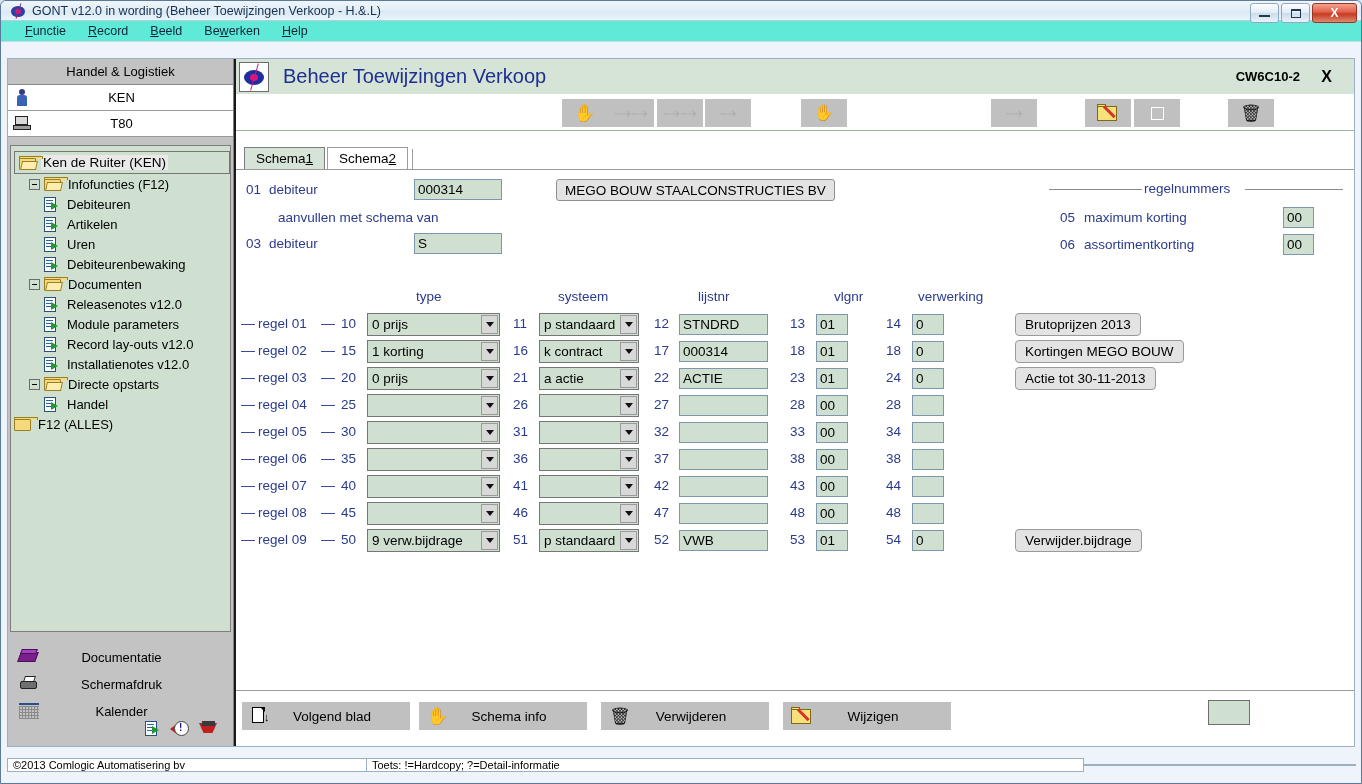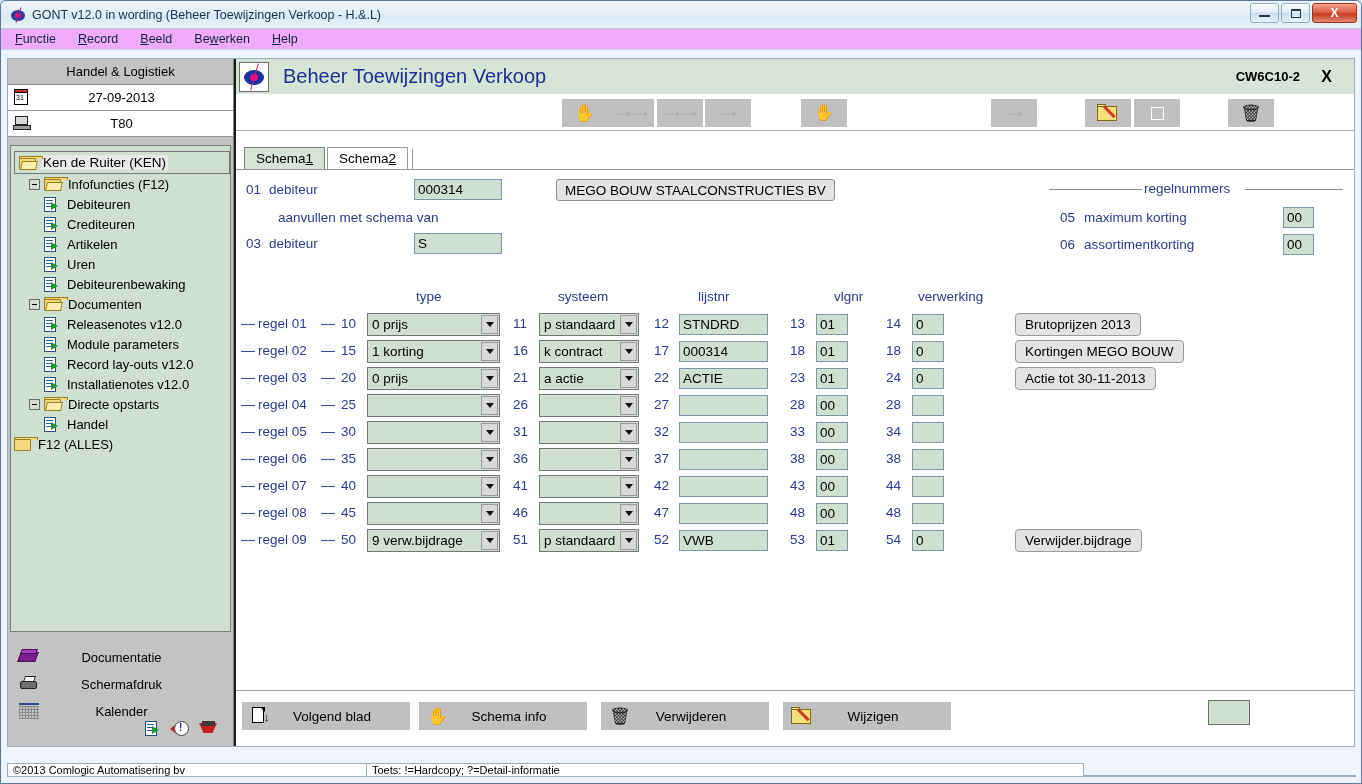--- a/index.html
+++ b/index.html
@@ -18,21 +18,21 @@
     width: 1362px; height: 784px;
     background: #eef4fa;
     border: 1px solid #5b799b;
     border-radius: 6px 6px 0 0;
     overflow: hidden;
   }
 
   
   #titlebar {
     position: relative;
-    height: 28px;
+    height: 20px;
     background: linear-gradient(180deg,#eff6fb 0%, #e3eef6 45%, #dbe9f4 55%, #eaf3fa 100%);
     border-bottom: 1px solid #b6cde0;
     border-radius: 5px 5px 0 0;
     display: flex; align-items: center;
   }
   .win-logo {
     width: 16px; height: 16px; margin: 0 6px 0 9px;
     position: relative; flex: none;
   }
   .win-logo .ell {
@@ -64,23 +64,23 @@
     width: 45px;
     background: linear-gradient(180deg,#f4a18d 0%, #e0604a 45%, #c73a22 55%, #e08870 100%);
     border-color: #9b3322; color: #fff; font-weight: bold; font-size: 12px;
   }
   .glyph-min { display:block; width:11px; height:3px; border-bottom:2px solid #22384e; margin-top:5px;}
   .glyph-max { display:block; width:10px; height:9px; border:1px solid #22384e; border-top-width:2px;}
 
   
   #menubar {
     height: 21px;
-    background: #f0abfc;
-    display: flex; align-items: center;
-    padding-left: 14px;
+    background: #5eead4;
+    display: flex; align-items: center;
+    padding-left: 24px;
     border-bottom: 1px solid #c9d8e6;
   }
   .menu-item {
     font-size: 12.5px; color: #10253d; margin-right: 22px; cursor: default;
   }
   .menu-item u { text-decoration: underline; }
 
   
   #workspace {
     position: absolute;
@@ -350,21 +350,21 @@
 
   
   .i-pagedown { width: 18px; height: 18px; position: relative;}
   .i-pagedown .pg { position:absolute;left:0;top:0;width:12px;height:16px;background:#fff;border:1px solid #000;}
   .i-pagedown .fold {position:absolute;right:5px;top:0;width:0;height:0;border-left:5px solid transparent;border-top:5px solid #000;}
   .i-pagedown .dn { position:absolute; left:12px; top:4px; font-size:11px; font-weight:bold; }
 
   
   #statusbar {
     position: absolute; left: 6px; right: 6px; bottom: 6px; height: 24px;
-    display: flex; align-items: flex-end;
+    display: flex; align-items: center;
   }
   .sb-cell {
     border: 1px solid #9bb0c4;
     background: #ffffff;
     font-size: 11px; color: #000;
     display: flex; align-items: center;
     padding: 0 5px;
     margin-right: -1px;
   }
   #sb-a { width: 360px; }
@@ -436,27 +436,26 @@
     <span class="menu-item"><u>H</u>elp</span>
   </div>
 
   <div id="workspace">
 
     <div id="leftpanel">
       <div class="lp-header">Handel &amp; Logistiek</div>
 
       <div class="lp-row">
         <span class="ico">
-          <span class="i-cal">
-              <span class="bd"></span>
-              <span class="tp"></span>
-              <span class="txt">31</span>
+          <span class="i-person">
+              <span class="head"></span>
+              <span class="body"></span>
             </span>
         </span>
-        <span class="val">27-09-2013</span>
+        <span class="val">KEN</span>
       </div>
       <div class="lp-row">
         <span class="ico">
           <span class="i-term">
               <span class="scr"></span>
               <span class="base"></span>
             </span>
         </span>
         <span class="val">T80</span>
       </div>
@@ -485,32 +484,20 @@
             <span class="spacer"></span>
             <span class="spacer"></span>
             <span class="ico-doc">
               <span class="pg"></span>
               <span class="l1"></span>
               <span class="l2"></span>
               <span class="l3"></span>
               <span class="arrow"></span>
             </span>
             <span class="lbl">Debiteuren</span>
-          </div>
-          <div class="tnode">
-            <span class="spacer"></span>
-            <span class="spacer"></span>
-            <span class="ico-doc">
-              <span class="pg"></span>
-              <span class="l1"></span>
-              <span class="l2"></span>
-              <span class="l3"></span>
-              <span class="arrow"></span>
-            </span>
-            <span class="lbl">Crediteuren</span>
           </div>
           <div class="tnode">
             <span class="spacer"></span>
             <span class="spacer"></span>
             <span class="ico-doc">
               <span class="pg"></span>
               <span class="l1"></span>
               <span class="l2"></span>
               <span class="l3"></span>
               <span class="arrow"></span>

